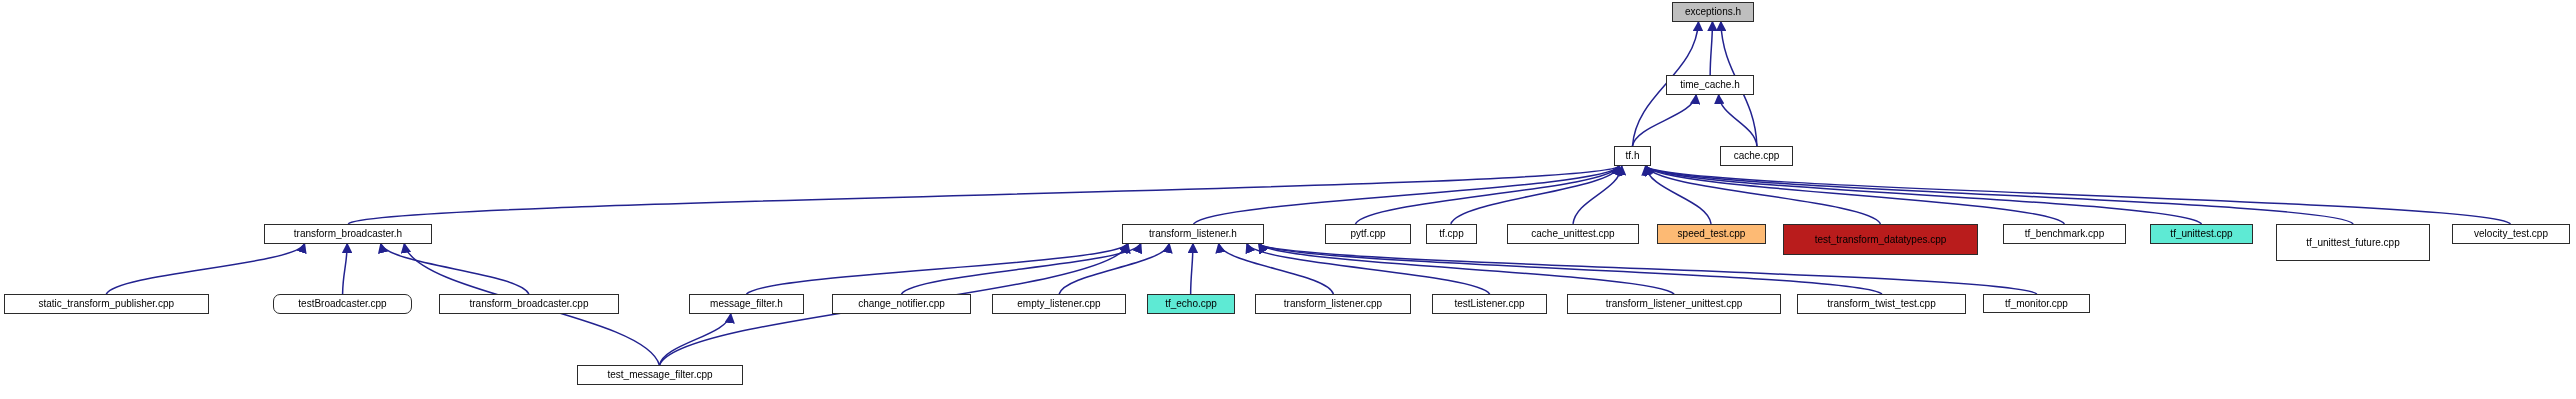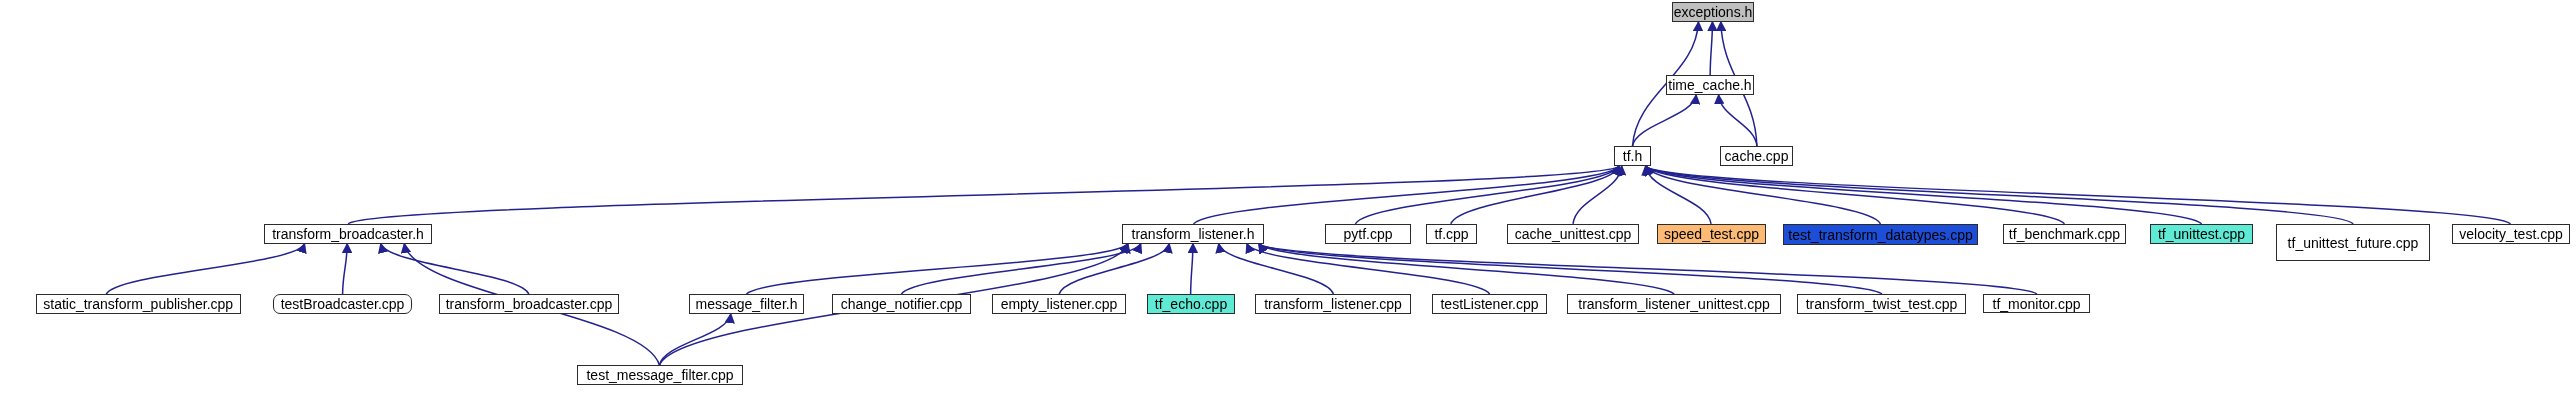--- a/index.html
+++ b/index.html
@@ -25,21 +25,21 @@
     height: 400px;
     pointer-events: none;
   }
   .node {
     position: absolute;
     box-sizing: border-box;
     border: 0.9px solid #2b2b2b;
     background: #ffffff;
     color: #000000;
     font-family: "Liberation Sans", sans-serif;
-    font-size: 14px;
+    font-size: 10px;
     line-height: 1;
     display: flex;
     align-items: center;
     justify-content: center;
     white-space: nowrap;
     letter-spacing: 0px;
   }
   .node.current {
     background: #bfbfbf;
     border-color: #2b2b2b;
@@ -119,36 +119,36 @@
       </div>
       <div class="node" style="left: 1426px; top: 224px; width: 51px; height: 19.7px; background: rgb(255, 255, 255); border-color: rgb(43, 43, 43); color: rgb(0, 0, 0);">
         <span class="node-label">tf.cpp</span>
       </div>
       <div class="node" style="left: 1507px; top: 224px; width: 132px; height: 19.7px; background: rgb(255, 255, 255); border-color: rgb(43, 43, 43); color: rgb(0, 0, 0);">
         <span class="node-label">cache_unittest.cpp</span>
       </div>
       <div class="node" style="left: 1657px; top: 224px; width: 109px; height: 19.7px; background: #fdba74; border-color: rgb(43, 43, 43); color: rgb(0, 0, 0);">
         <span class="node-label">speed_test.cpp</span>
       </div>
-      <div class="node" style="left: 1783px; top: 224px; width: 195px; height: 21px; background: #1d4ed8; border-color: rgb(43, 43, 43); color: rgb(0, 0, 0);">
+      <div class="node" style="left: 1783px; top: 224px; width: 195px; height: 31px; background: #b91c1c; border-color: rgb(43, 43, 43); color: rgb(0, 0, 0);">
         <span class="node-label">test_transform_datatypes.cpp</span>
       </div>
       <div class="node" style="left: 2003px; top: 224px; width: 123px; height: 19.7px; background: rgb(255, 255, 255); border-color: rgb(43, 43, 43); color: rgb(0, 0, 0);">
         <span class="node-label">tf_benchmark.cpp</span>
       </div>
       <div class="node" style="left: 2150px; top: 224px; width: 103px; height: 19.7px; background: #5eead4; border-color: rgb(43, 43, 43); color: rgb(0, 0, 0);">
         <span class="node-label">tf_unittest.cpp</span>
       </div>
       <div class="node" style="left: 2276px; top: 224px; width: 154px; height: 37px; background: rgb(255, 255, 255); border-color: rgb(43, 43, 43); color: rgb(0, 0, 0);">
         <span class="node-label">tf_unittest_future.cpp</span>
       </div>
       <div class="node" style="left: 2452px; top: 224px; width: 118px; height: 19.7px; background: rgb(255, 255, 255); border-color: rgb(43, 43, 43); color: rgb(0, 0, 0);">
         <span class="node-label">velocity_test.cpp</span>
       </div>
-      <div class="node" style="left: 3.7px; top: 294px; width: 205px; height: 19.7px; background: rgb(255, 255, 255); border-color: rgb(43, 43, 43); color: rgb(0, 0, 0); margin-left: 32px;">
+      <div class="node" style="left: 3.7px; top: 294px; width: 205px; height: 19.7px; background: rgb(255, 255, 255); border-color: rgb(43, 43, 43); color: rgb(0, 0, 0);">
         <span class="node-label">static_transform_publisher.cpp</span>
       </div>
       <div class="node" style="left: 273px; top: 294px; width: 139px; height: 19.7px; background: rgb(255, 255, 255); border-color: rgb(43, 43, 43); color: rgb(0, 0, 0); border-radius: 7px;">
         <span class="node-label">testBroadcaster.cpp</span>
       </div>
       <div class="node" style="left: 439px; top: 294px; width: 180px; height: 19.7px; background: rgb(255, 255, 255); border-color: rgb(43, 43, 43); color: rgb(0, 0, 0);">
         <span class="node-label">transform_broadcaster.cpp</span>
       </div>
       <div class="node" style="left: 689px; top: 294px; width: 115px; height: 19.7px; background: rgb(255, 255, 255); border-color: rgb(43, 43, 43); color: rgb(0, 0, 0);">
         <span class="node-label">message_filter.h</span>

